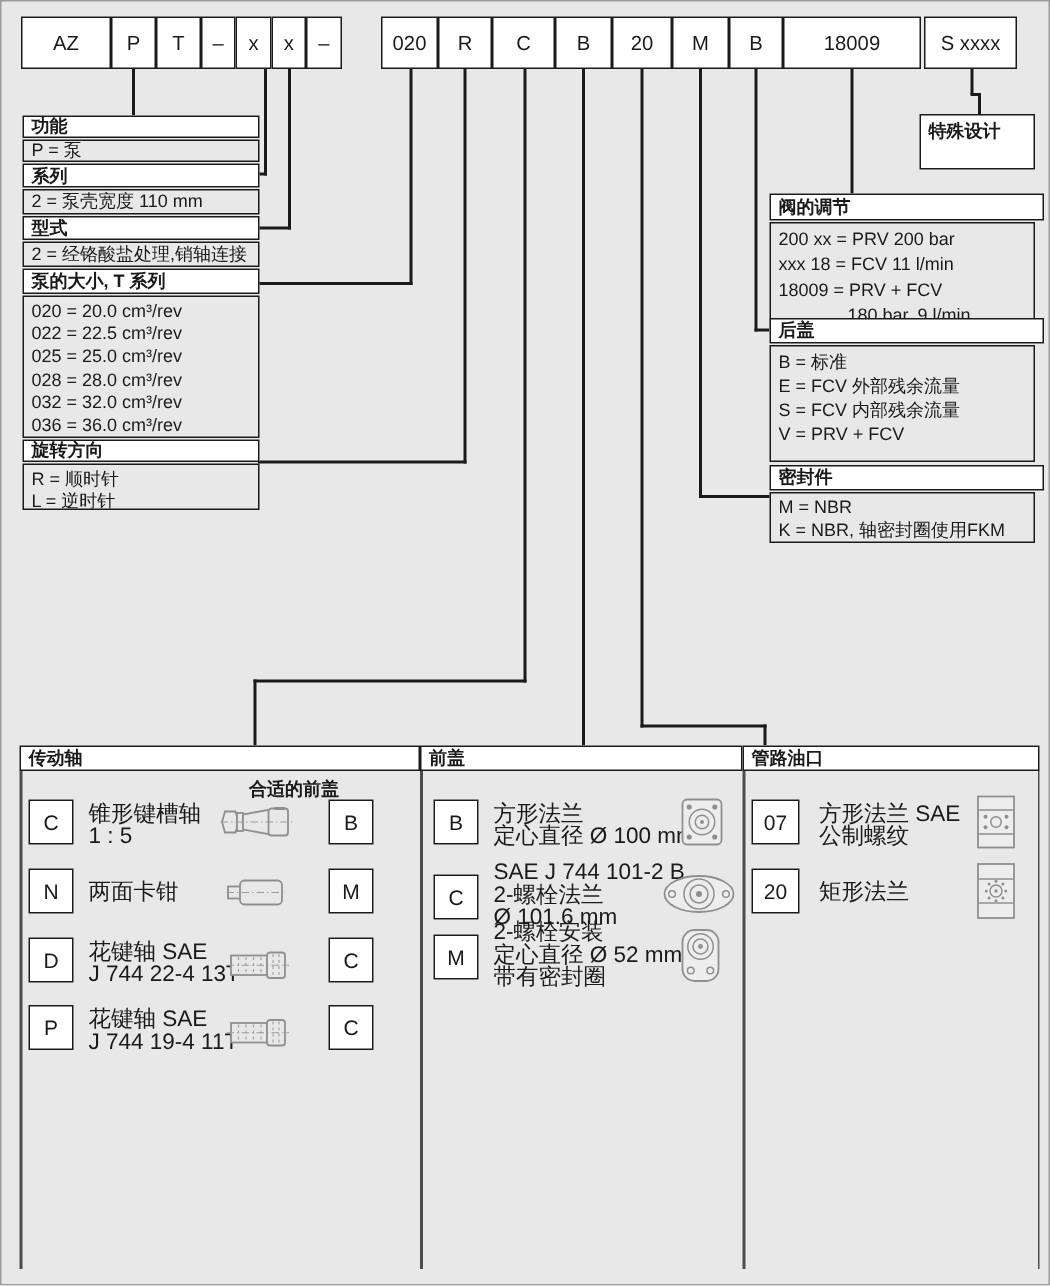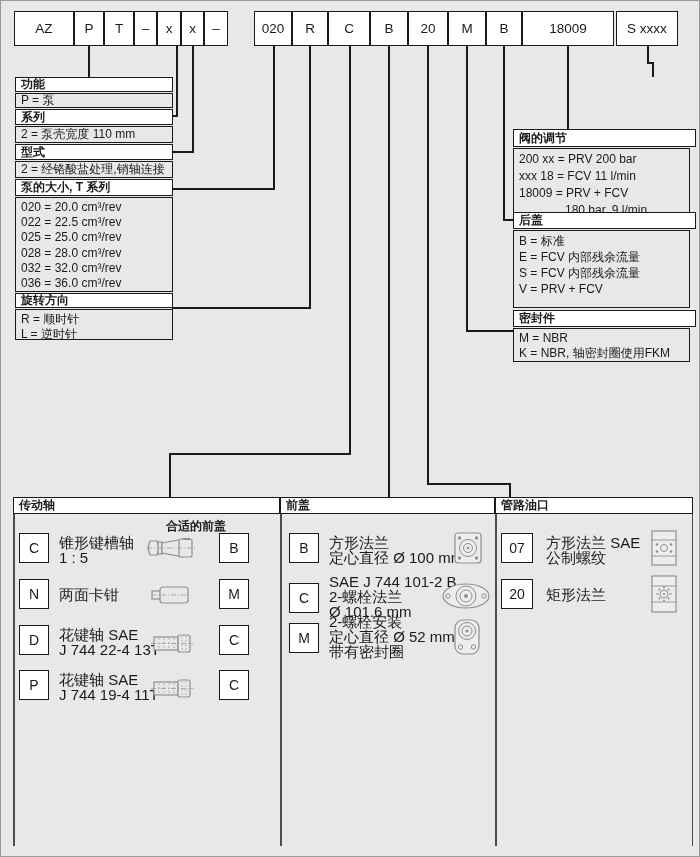--- a/index.html
+++ b/index.html
@@ -110,33 +110,34 @@
     <div class="row" style="line-height:15.2px">032 = 32.0 cm³/rev</div>
     <div class="row" style="line-height:15.2px">036 = 36.0 cm³/rev</div>
   </div>
 
   <div class="hdr" style="top:292px;height:15px">旋转方向</div>
   <div class="vals" style="left:14px;top:308px;width:158px;height:31px">
     <div class="row" style="line-height:14.5px">R = 顺时针</div>
     <div class="row" style="line-height:14.5px">L = 逆时针</div>
   </div>
 
+  <div style="position:absolute;left:612px;top:75px;width:77px;height:37px;background:#fff;border:1.5px solid #1a1a1a;font-weight:bold;font-size:12px;padding:2px 5px">特殊设计</div>
 
   <div class="hdr rhdr" style="top:128px;height:18px">阀的调节</div>
   <div class="vals rval" style="top:147px;height:71px">
     <div class="row" style="line-height:17px">200 xx = PRV 200 bar</div>
     <div class="row" style="line-height:17px">xxx 18 = FCV 11 l/min</div>
     <div class="row" style="line-height:17px">18009 = PRV + FCV</div>
     <div class="row" style="line-height:17px;padding-left:46px">180 bar, 9 l/min</div>
   </div>
 
   <div class="hdr rhdr" style="top:211px;height:17px">后盖</div>
   <div class="vals rval" style="top:229px;height:78px">
     <div class="row" style="line-height:16px">B = 标准</div>
-    <div class="row" style="line-height:16px">E = FCV 内部残余流量</div>
+    <div class="row" style="line-height:16px">E = FCV 外部残余流量</div>
     <div class="row" style="line-height:16px">S = FCV 内部残余流量</div>
     <div class="row" style="line-height:16px">V = PRV + FCV</div>
   </div>
 
   <div class="hdr rhdr" style="top:309px;height:17px">密封件</div>
   <div class="vals rval" style="top:327px;height:34px">
     <div class="row" style="line-height:15px">M = NBR</div>
     <div class="row" style="line-height:15px">K = NBR, 轴密封圈使用FKM</div>
   </div>
 

